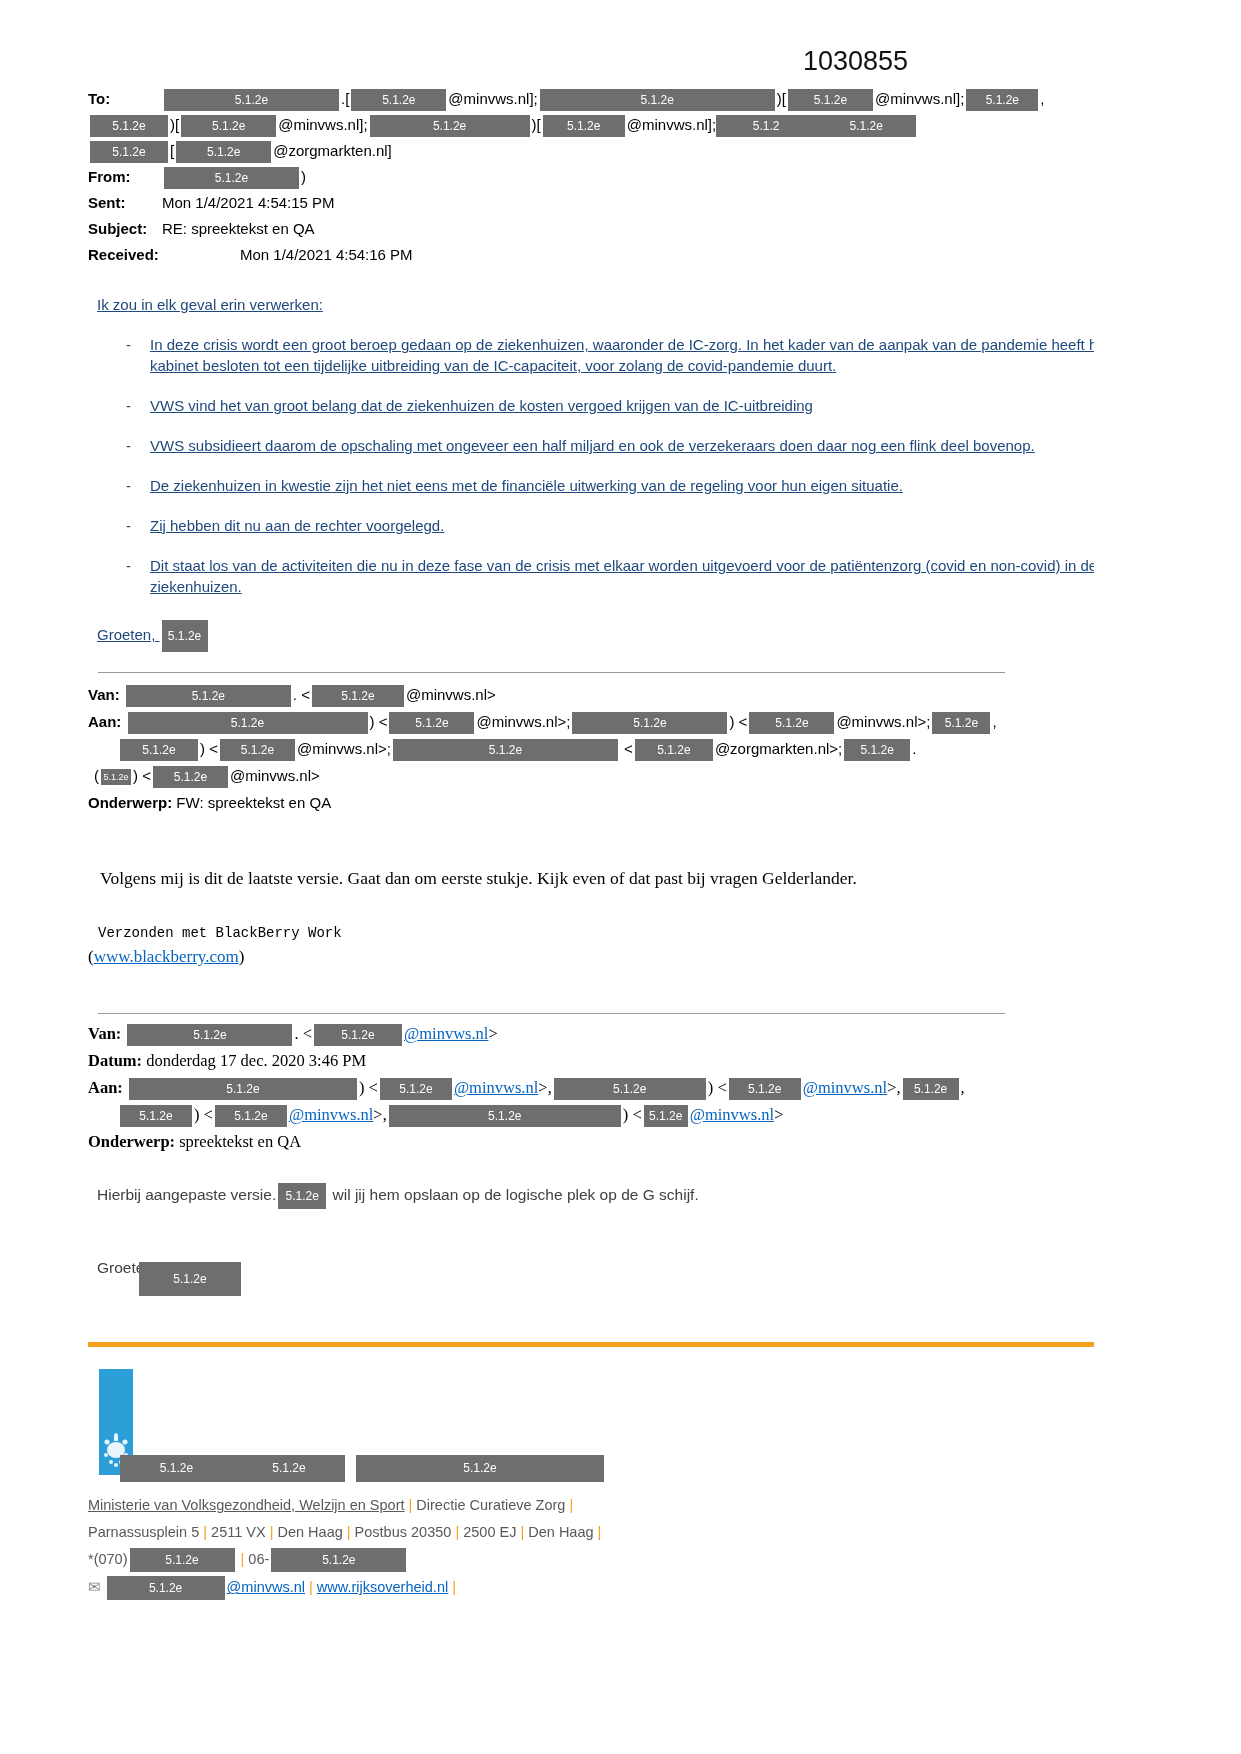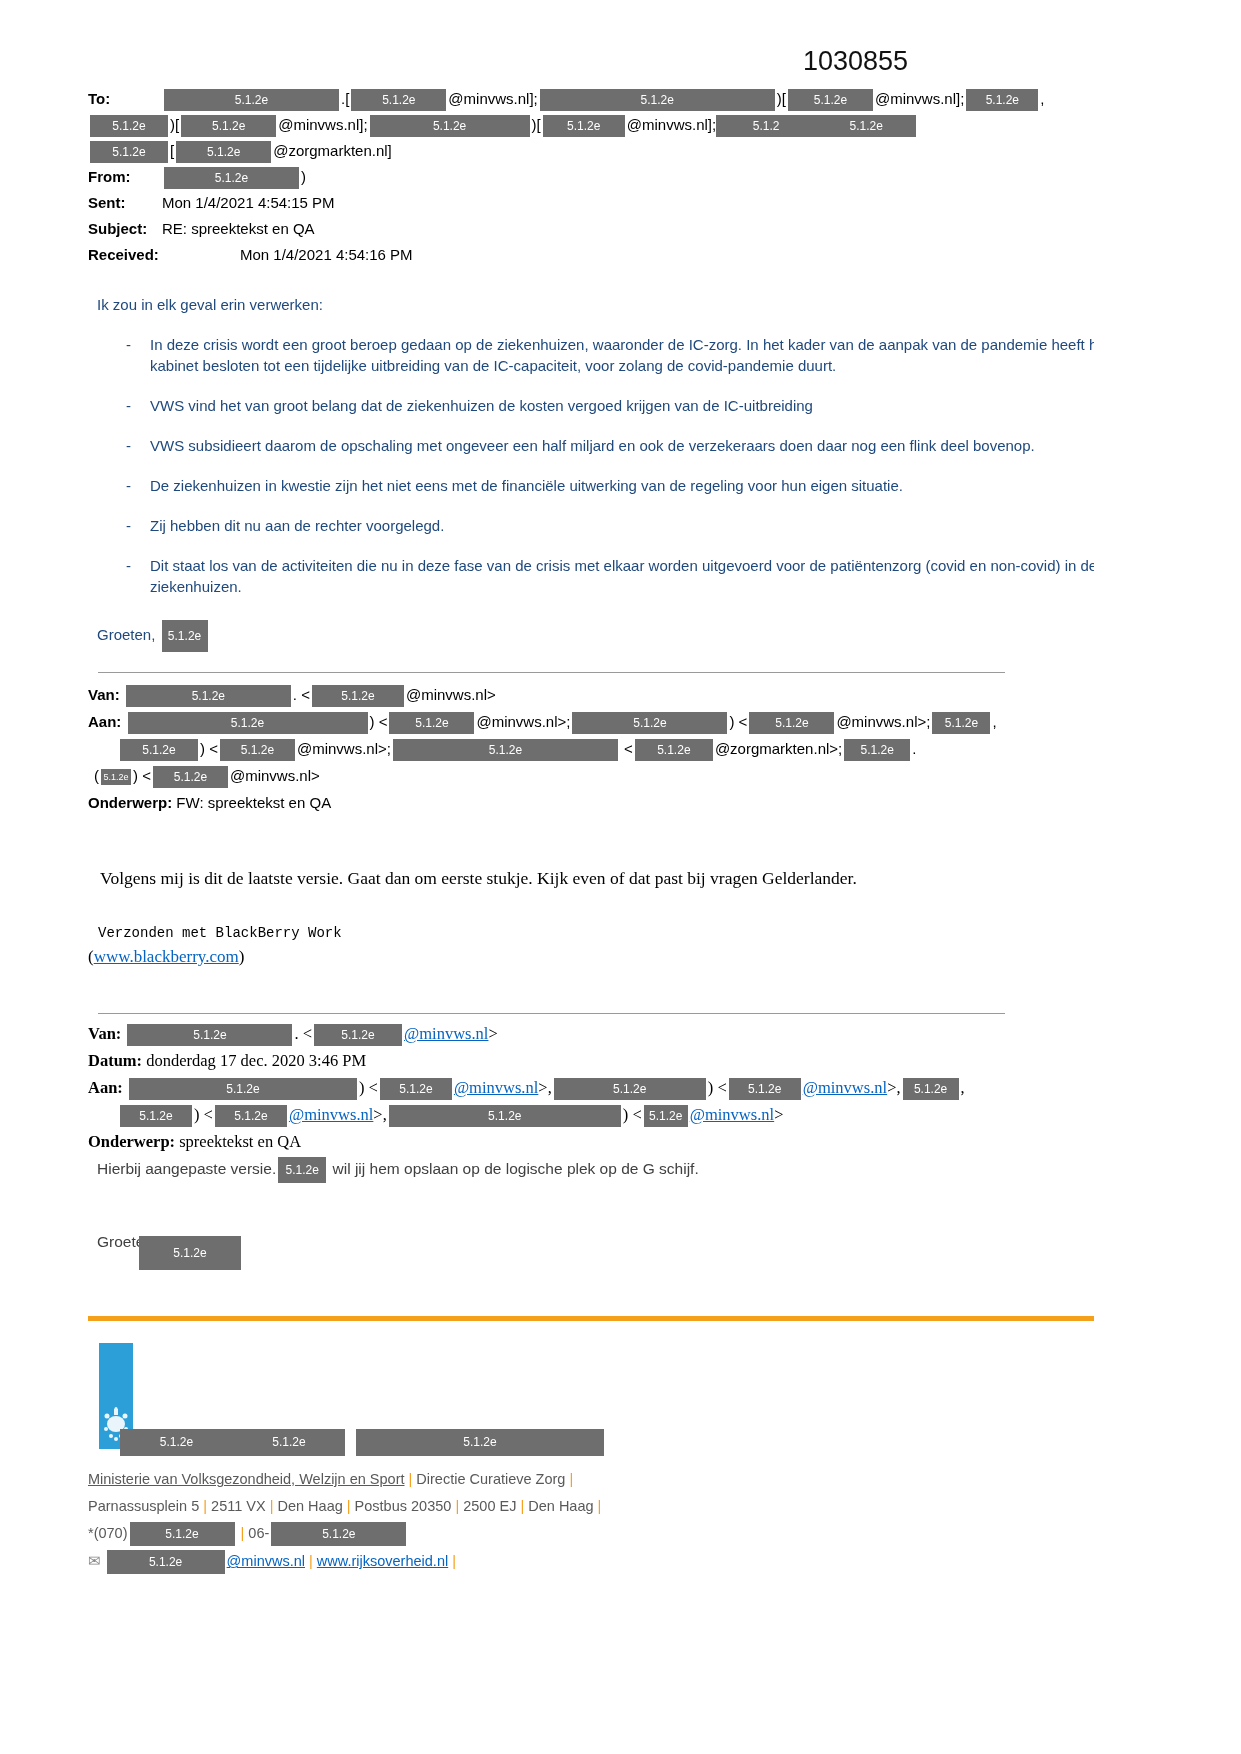--- a/index.html
+++ b/index.html
@@ -20,21 +20,21 @@
   .envicon{color:#8a8a8a;font-size:15px;}
 
   
   .h1row{display:flex;font-size:15px;line-height:26px;}
   .h1label{width:74px;font-weight:bold;flex:none;}
   .h1val{flex:1;}
   .h1cont{font-size:15px;line-height:26px;}
   .indent80{padding-left:78px;}
 
   
-  .body-blue{color:#1f497d;font-size:15px;}
+  .body-blue{color:#1f497d;font-size:15px;text-decoration:underline;}
   .intro{margin-top:26px;padding-left:9px;line-height:21px;}
   .bullets{margin-top:2px;}
   .bullet{position:relative;padding-left:62px;line-height:21px;margin:19px 0;}
   .bullet::before{content:"-";position:absolute;left:38px;}
   .closing1{margin-top:22px;padding-left:9px;line-height:32px;}
   .closing1 .rd{height:32px;line-height:32px;}
 
   .sep{border:none;border-top:1px solid #9a9a9a;width:907px;margin:20px 0 8px 10px;}
 
   
@@ -50,21 +50,21 @@
 
   
   .h3{margin-top:44px;}
   .h3row{font-family:"Liberation Serif",serif;font-size:16.5px;line-height:27px;}
   .h3label{font-weight:bold;}
   .h3cont{padding-left:30px;font-family:"Liberation Serif",serif;font-size:16.5px;line-height:27px;}
   .h3row .lk,.h3cont .lk{font-family:"Liberation Serif",serif;}
 
   .gray-body{color:#404040;font-size:15.5px;}
   .hoi{margin-top:32px;padding-left:9px;}
-  .hierbij{padding-left:9px;line-height:28px;}
+  .hierbij{margin-top:26px;padding-left:9px;line-height:28px;}
   .hierbij .rd{height:26px;line-height:26px;}
   .groeten3{margin-top:42px;padding-left:9px;line-height:34px;}
   .groeten3 .rd{height:34px;line-height:34px;}
 
   .orange-rule{height:5px;background:#f5a01b;width:1065px;margin-top:46px;}
 
   
   .signature{position:relative;margin-top:16px;height:300px;}
   .logo-bar{position:absolute;left:11px;top:6px;width:34px;height:106px;background:#2d9fd8;}
   .crest{position:absolute;left:2px;bottom:6px;}

